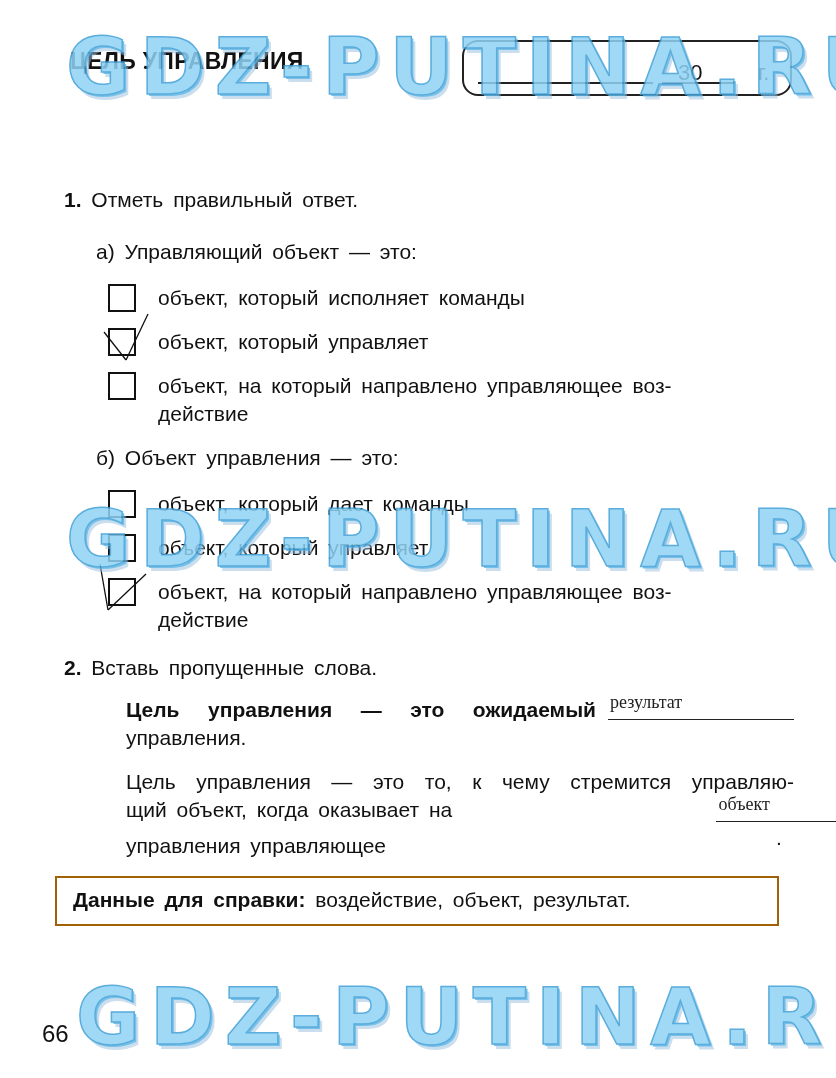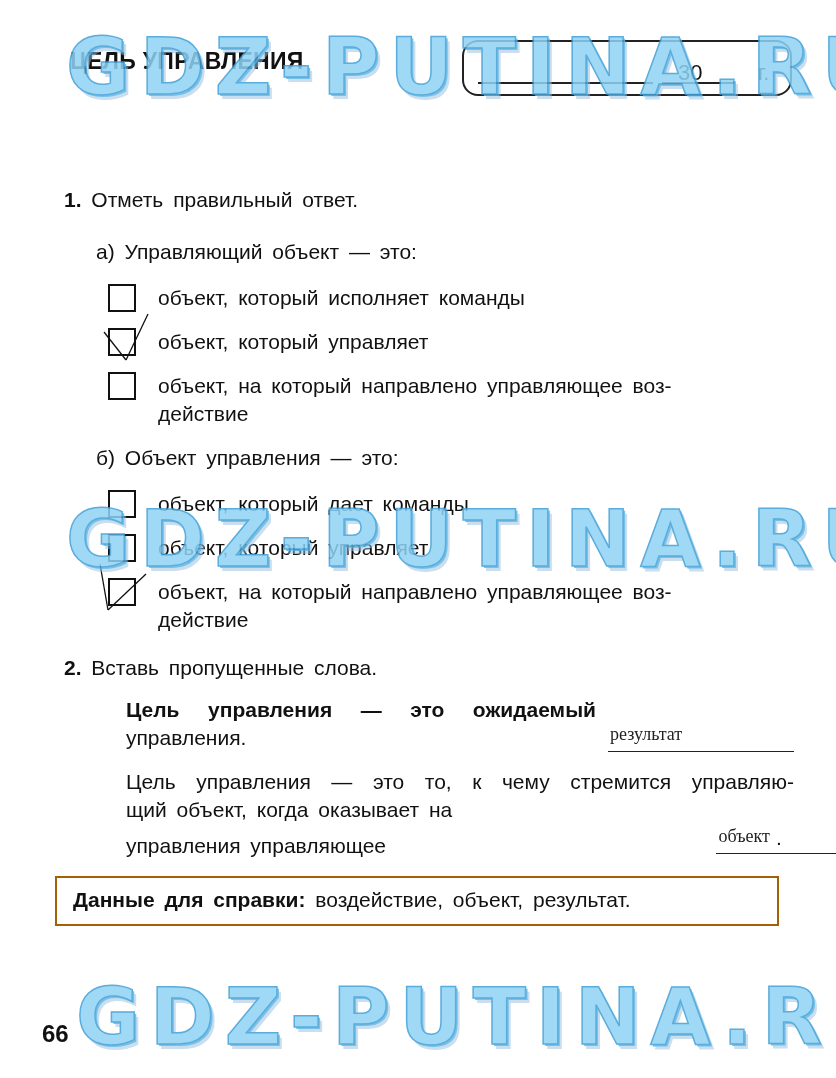--- a/index.html
+++ b/index.html
@@ -29,29 +29,29 @@
     .q2 { left: 64px; top: 654px; }
     .cb {
       width: 28px; height: 28px; border: 2px solid #111; box-sizing: border-box;
       background: transparent;
     }
     .opt { left: 158px; width: 636px; text-align: justify; }
     .mark { pointer-events: none; }
     .blank {
       display: inline-block; border-bottom: 1.5px solid #222; position: relative;
       font-family: "Liberation Serif", serif; font-size: 18px; color: #222;
-      vertical-align: baseline; padding-left: 2px; box-sizing: border-box; margin-top: 32px;
+      vertical-align: baseline; padding-left: 2px; box-sizing: border-box;
     }
     .ref-box {
       left: 55px; top: 876px; width: 724px; height: 50px; border: 2px solid #a16207;
       box-sizing: border-box;
     }
     .ref-text { position: absolute; left: 16px; top: 10px; font-size: 21px; word-spacing: 4px; }
     .ref-text b { font-weight: bold; }
-    .page-num { left: 42px; top: 1020px; font-size: 24px; font-weight: bold; text-align: right; }
+    .page-num { left: 42px; top: 1020px; font-size: 24px; font-weight: normal; text-align: right; }
     .wm {
       font-family: "DejaVu Sans", sans-serif; font-weight: bold; font-size: 78px;
       color: #8fd3f5; letter-spacing: 10px;
       text-shadow: 2px 2px 0 #5fb6e6, 4px 5px 0 rgba(150,190,220,0.6);
       -webkit-text-stroke: 1.5px #3e9fd6; opacity: 0.85; pointer-events: none;
       white-space: nowrap;
     }
   </style>
 </head>
 <body>

